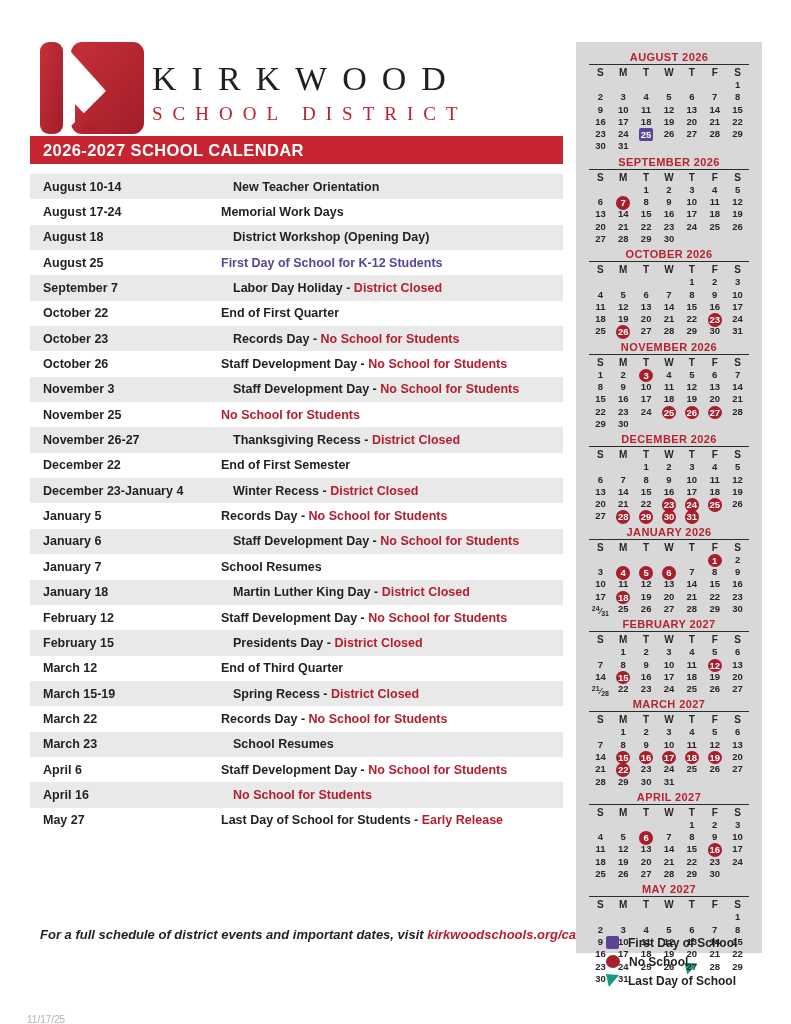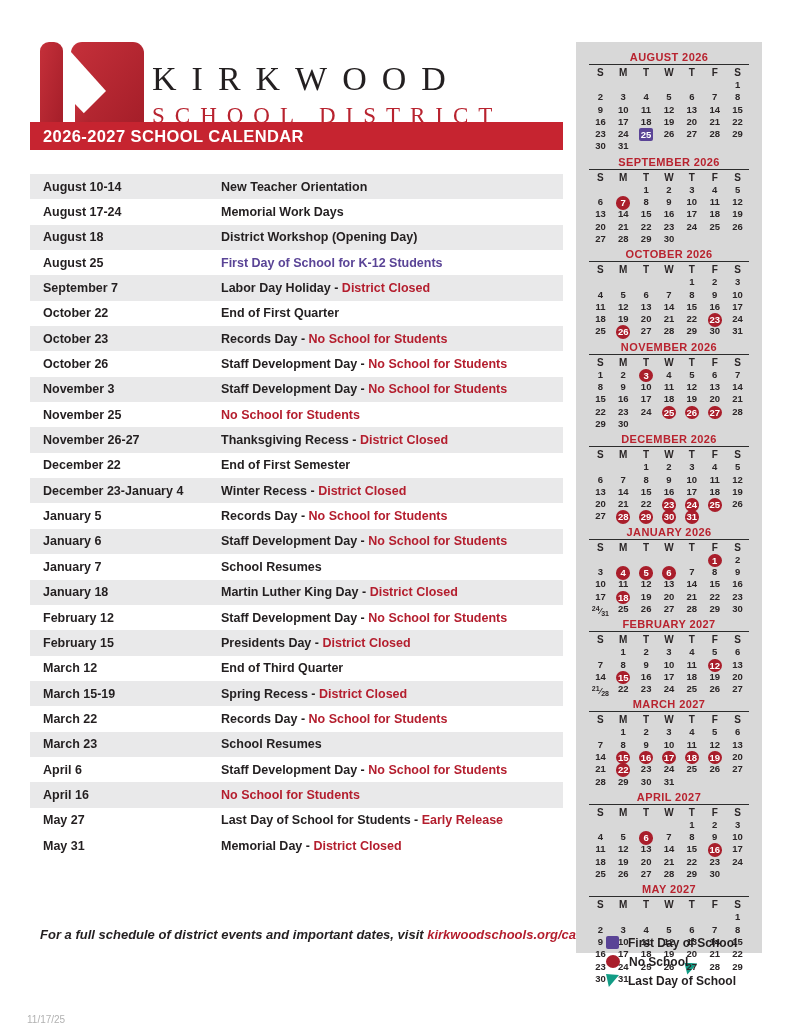--- a/index.html
+++ b/index.html
@@ -4,29 +4,29 @@
 <style>
   * { margin:0; padding:0; box-sizing:border-box; }
   html,body { background:#fff; }
   body { font-family:"Liberation Sans","DejaVu Sans",sans-serif; }
   .page { position:relative; width:791px; height:1024px; background:#fff; overflow:hidden; }
 
   
   .logo { position:absolute; left:40px; top:42px; width:104px; height:92px; }
   .brand { position:absolute; left:152px; top:60px; }
   .brand-name { font-family:"Liberation Serif","DejaVu Serif",serif; font-size:34px; letter-spacing:15px; color:var(--dark-text); white-space:nowrap; }
-  .brand-sub { font-family:"Liberation Serif","DejaVu Serif",serif; font-size:23px; letter-spacing:10px; color:var(--brand-red); margin-top:5px; white-space:nowrap; }
+  .brand-sub { font-family:"Liberation Serif","DejaVu Serif",serif; font-size:19px; letter-spacing:10px; color:var(--brand-red); margin-top:5px; white-space:nowrap; }
 
   
-  .banner { position:absolute; left:30px; top:122px; width:533px; height:28px; background:var(--banner-red); color:#fff; font-weight:bold; font-size:16.5px; line-height:28px; padding-left:13px; letter-spacing:0.4px; }
+  .banner { position:absolute; left:30px; top:136px; width:533px; height:28px; background:var(--banner-red); color:#fff; font-weight:bold; font-size:16.5px; line-height:28px; padding-left:13px; letter-spacing:0.4px; }
 
   
   #event-list { position:absolute; left:30px; top:174px; width:533px; }
   .ev-row { display:flex; align-items:center; height:25.35px; font-size:12.5px; font-weight:bold; }
-  .ev-row.alt { background:var(--row-gray); }
+  .ev-row.alt { background:var(--row-gray);gap:12px; }
   .ev-date { flex:none; width:191px; padding-left:13px; color:var(--dark-text); }
   .ev-desc { flex:1; white-space:nowrap; }
   .c-dark { color:var(--dark-text); }
   .c-red { color:var(--event-red); }
   .c-purple { color:var(--purple); }
 
   
   .footer-note { position:absolute; left:40px; top:927px; font-style:italic; font-weight:bold; font-size:13px; color:var(--dark-text); }
   .footer-note a { color:var(--event-red); text-decoration:none; }
   .datestamp { position:absolute; left:27px; top:1014px; font-size:10px; color:#b2b2b2; }
@@ -182,24 +182,20 @@
         <div class="ev-desc"><span class="c-dark">Staff Development Day - </span><span class="c-red">No School for Students</span></div>
       </div>
       <div class="ev-row alt">
         <div class="ev-date">April 16</div>
         <div class="ev-desc"><span class="c-red">No School for Students</span></div>
       </div>
       <div class="ev-row">
         <div class="ev-date">May 27</div>
         <div class="ev-desc"><span class="c-dark">Last Day of School for Students - </span><span class="c-red">Early Release</span></div>
       </div>
-      <div class="ev-row">
-        <div class="ev-date">May 31</div>
-        <div class="ev-desc"><span class="c-dark">Memorial Day - </span><span class="c-red">District Closed</span></div>
-      </div>
     </div>
 
   <div class="footer-note">
     <span>For a full schedule of district events and important dates, visit </span><a href="#">kirkwoodschools.org/calendar</a>
   </div>
   <div class="datestamp">11/17/25</div>
 
   <aside id="calendars">
       <section class="month">
         <div class="m-title">AUGUST 2026</div>

